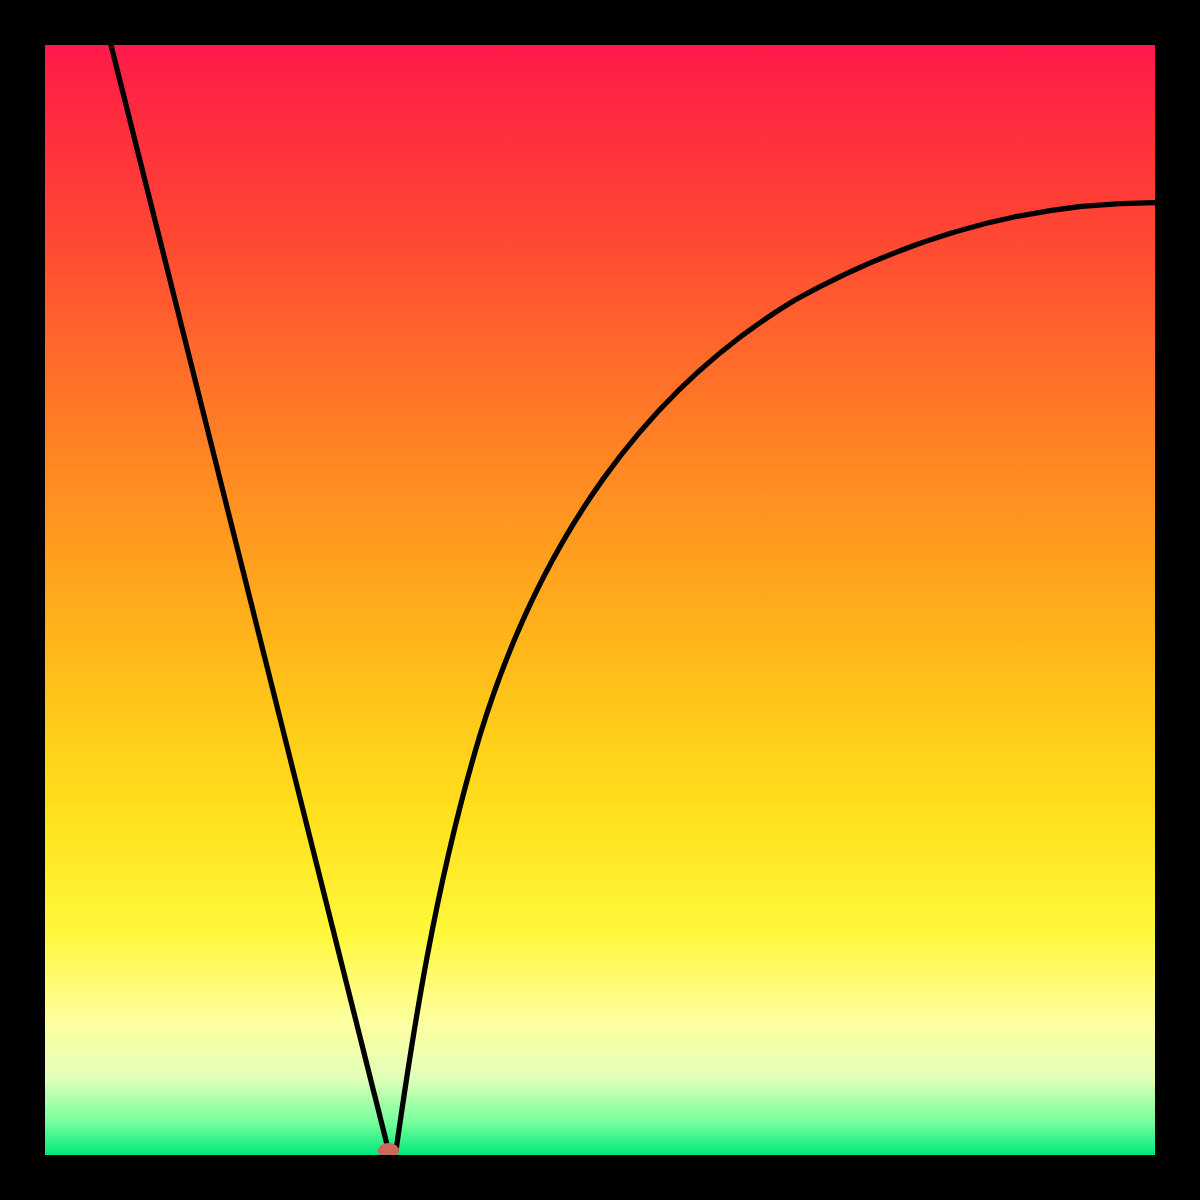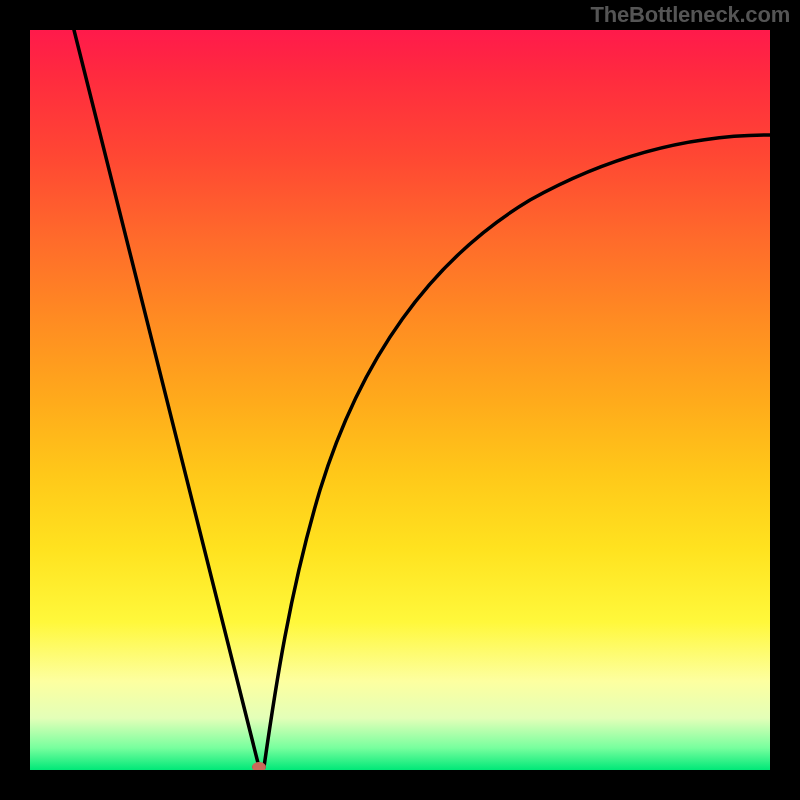--- a/index.html
+++ b/index.html
@@ -70,21 +70,20 @@
     background: #c96a5a;
     border-radius: 50%;
     z-index: 3;
     transform: translate(-50%, -50%);
   }
 </style>
 </head>
 <body>
 
 <div class="container">
-  <div class="watermark">TheBottleneck.com</div>
 
   <div class="plot-area">
     <div class="gradient"></div>
 
     <svg class="curve" viewBox="0 0 740 740" preserveAspectRatio="none">
       <path d="M 44 0 L 229 737" fill="none" stroke="#000" stroke-width="3.5" stroke-linecap="round"></path>
       <path d="M 224 737 Q 229 740 234 737" fill="none" stroke="#000" stroke-width="3.5" stroke-linecap="round"></path>
       <path d="M 234 737
                C 245 660, 260 560, 290 460
                C 330 330, 400 230, 500 170

